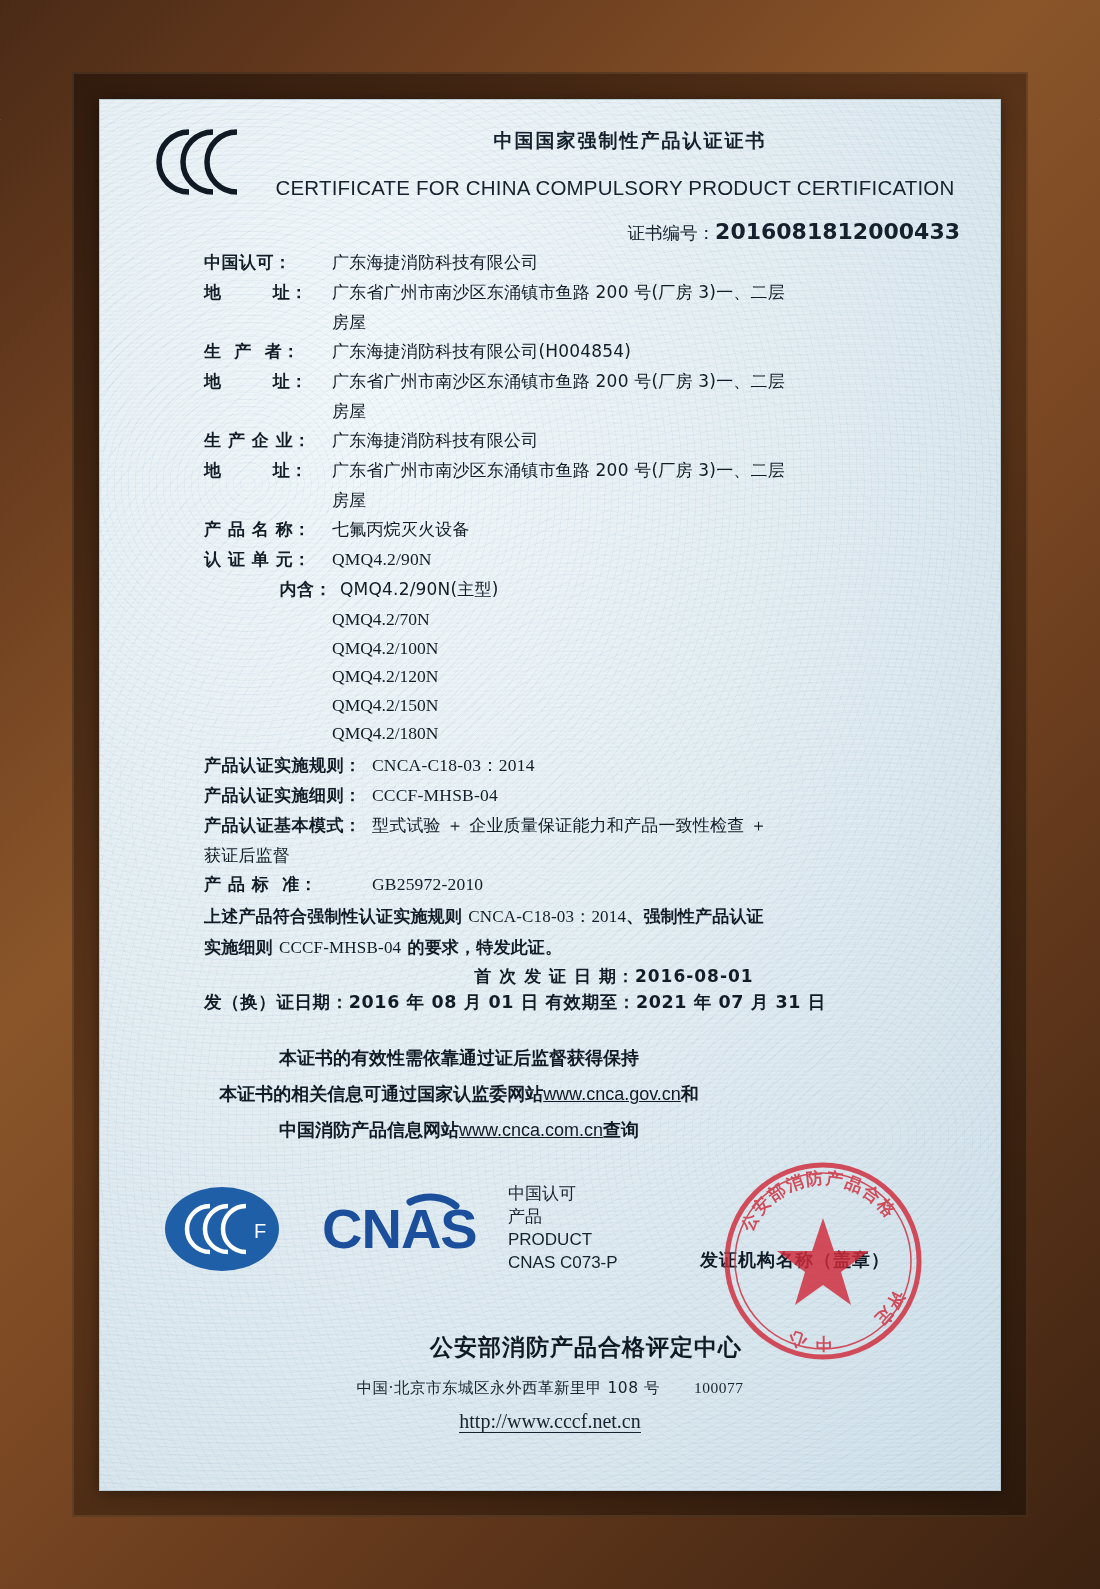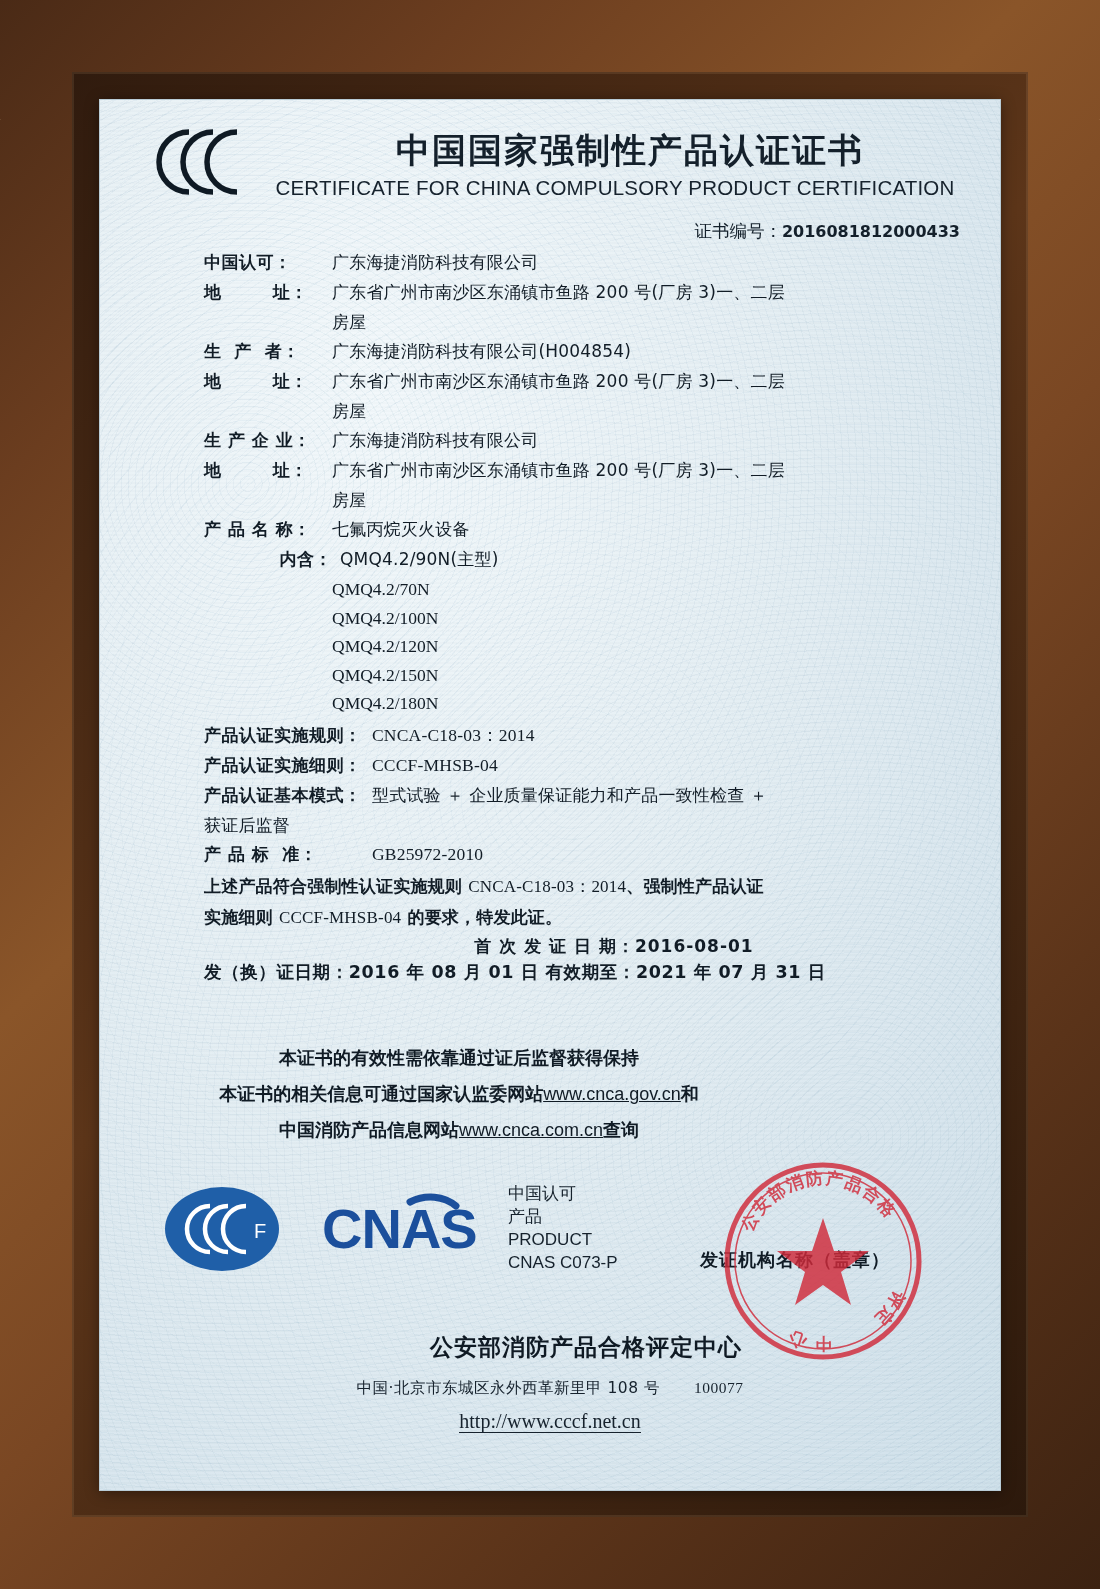--- a/index.html
+++ b/index.html
@@ -85,42 +85,42 @@
     left: 45px; top: 22px;
     width: 108px; height: 80px;
   }
   .title-cn {
     position: absolute;
     left: 180px; top: 28px;
     width: 700px;
     text-align: center;
     font-family: Liberation Sans, sans-serif;
     font-weight: bold;
-    font-size: 34px;
+    font-size: 19px;
     letter-spacing: 2px;
     color: #14202b;
   }
   .title-en {
     position: absolute;
     left: 140px; top: 76px;
     width: 750px;
     text-align: center;
     font-family: Liberation Sans, sans-serif;
     font-size: 20.5px;
     letter-spacing: .2px;
     color: #16222d;
   }
   .cert-no {
     position: absolute;
     right: 40px; top: 119px;
     font-family: "Liberation Serif", serif;
     font-size: 17.5px;
     color: #14202b;
   }
-  .cert-no b { font-family: "DejaVu Sans", sans-serif; font-weight: bold; font-size: 16px; }
+  .cert-no b { font-family: "DejaVu Sans", sans-serif; font-weight: bold; font-size: 22px; }
 
   
   .rows {
     position: absolute;
     left: 104px; top: 148px;
     width: 760px;
     color: #111c26;
   }
   .row { display: flex; align-items: flex-start; margin-bottom: 1px; line-height: 29px; }
   .lbl {
@@ -311,20 +311,24 @@
           <div class="lbl">地        址：</div>
           <div class="val">广东省广州市南沙区东涌镇市鱼路 200 号(厂房 3)一、二层</div>
         </div>
         <div class="cont">房屋</div>
 
         <div class="row">
           <div class="lbl">产 品 名 称：</div>
           <div class="val">七氟丙烷灭火设备</div>
         </div>
 
+        <div class="row">
+          <div class="lbl">认 证 单 元：</div>
+          <div class="val mono">QMQ4.2/90N</div>
+        </div>
 
         <div class="row">
           <div class="lbl right">内含：</div>
           <div class="val">QMQ4.2/90N(主型)</div>
         </div>
         <div class="sublist">QMQ4.2/70N</div>
         <div class="sublist">QMQ4.2/100N</div>
         <div class="sublist">QMQ4.2/120N</div>
         <div class="sublist">QMQ4.2/150N</div>
         <div class="sublist">QMQ4.2/180N</div>

